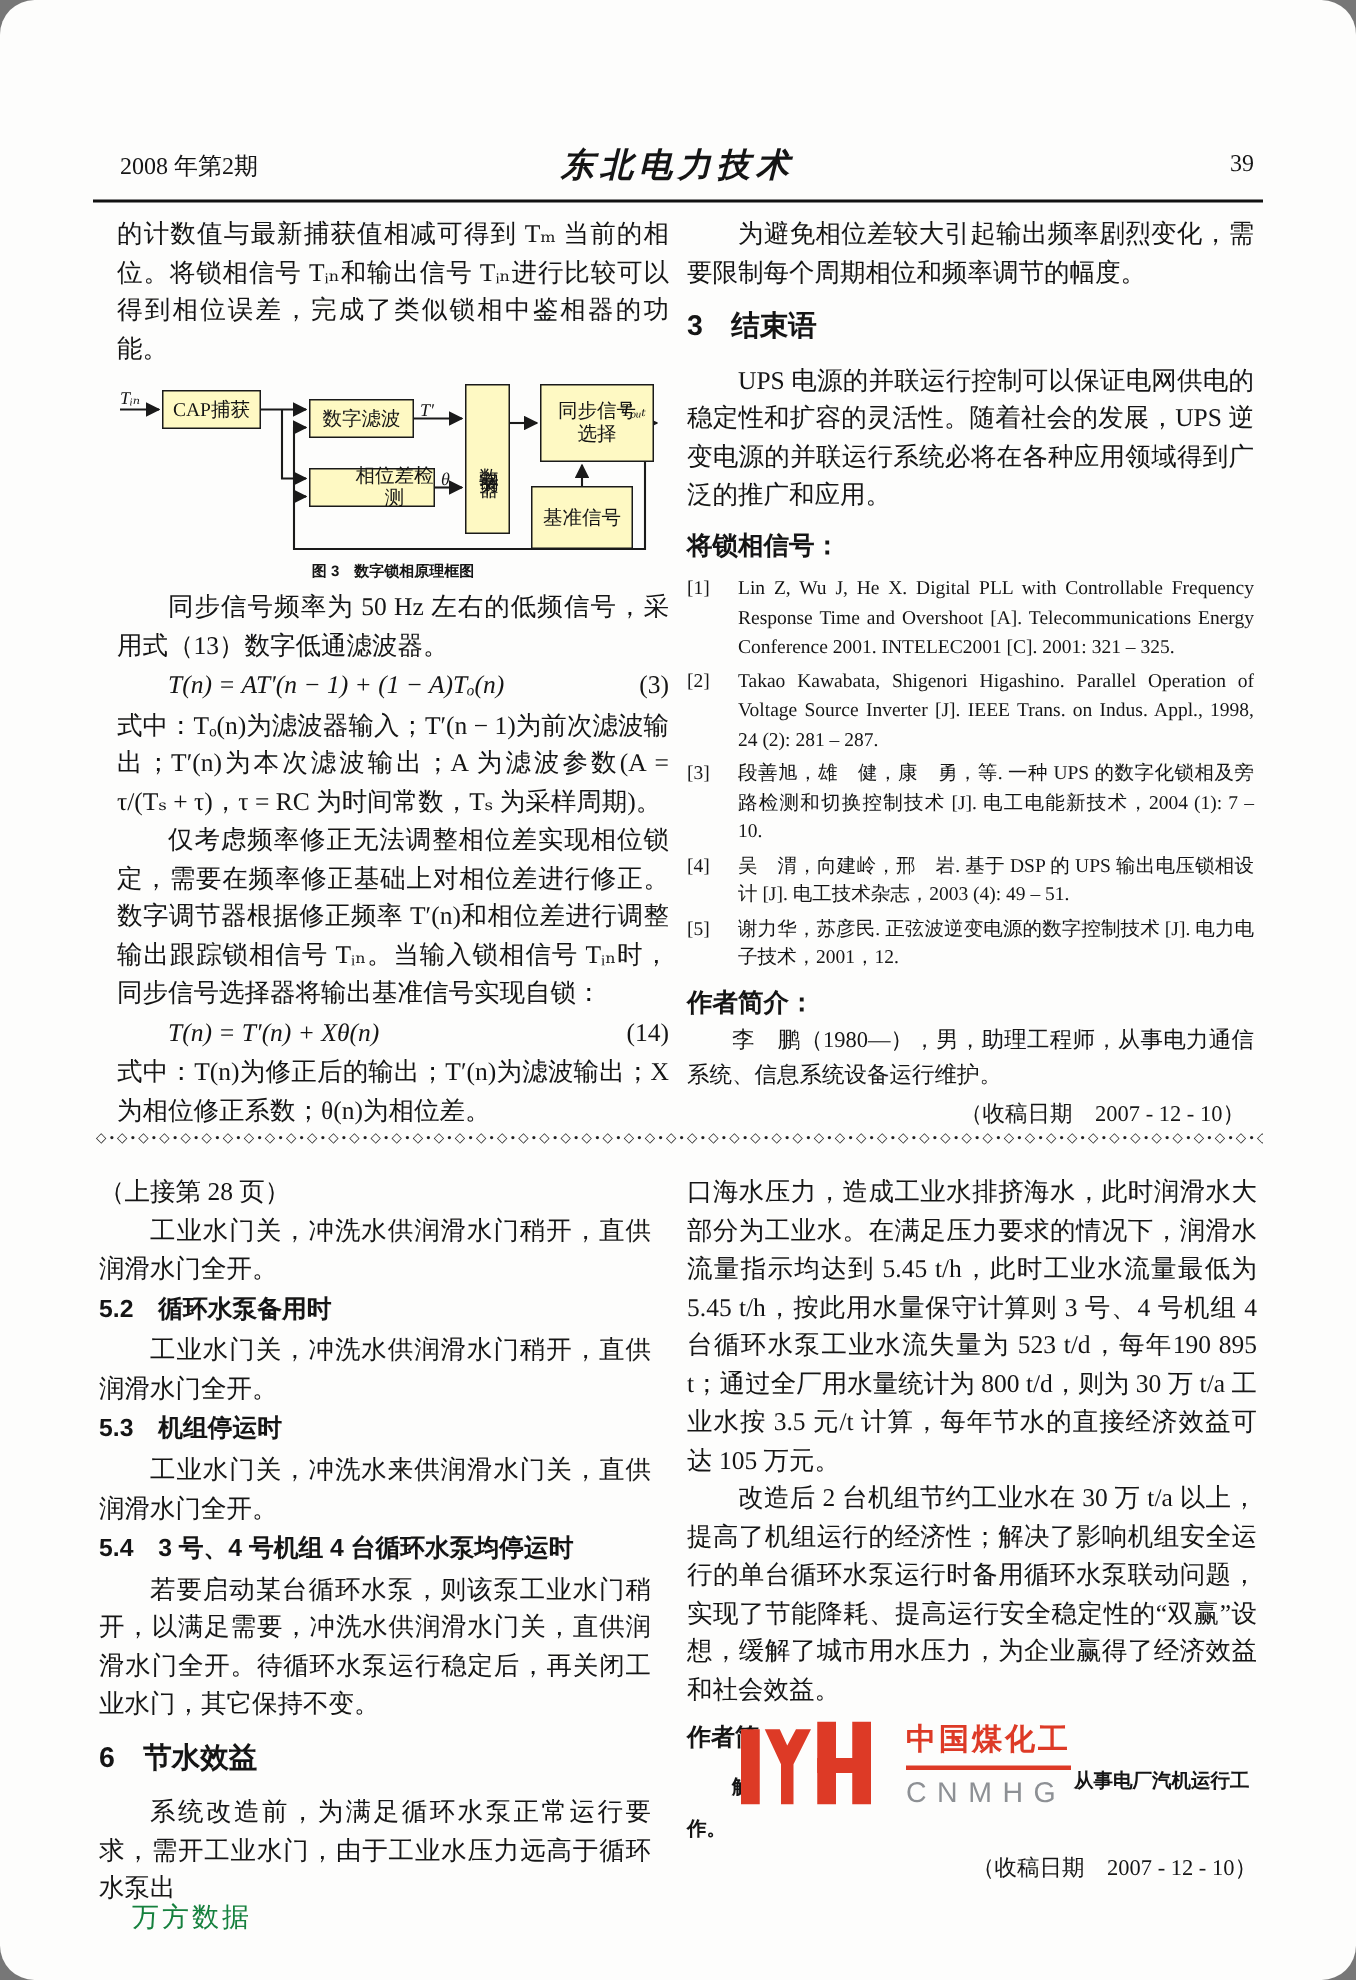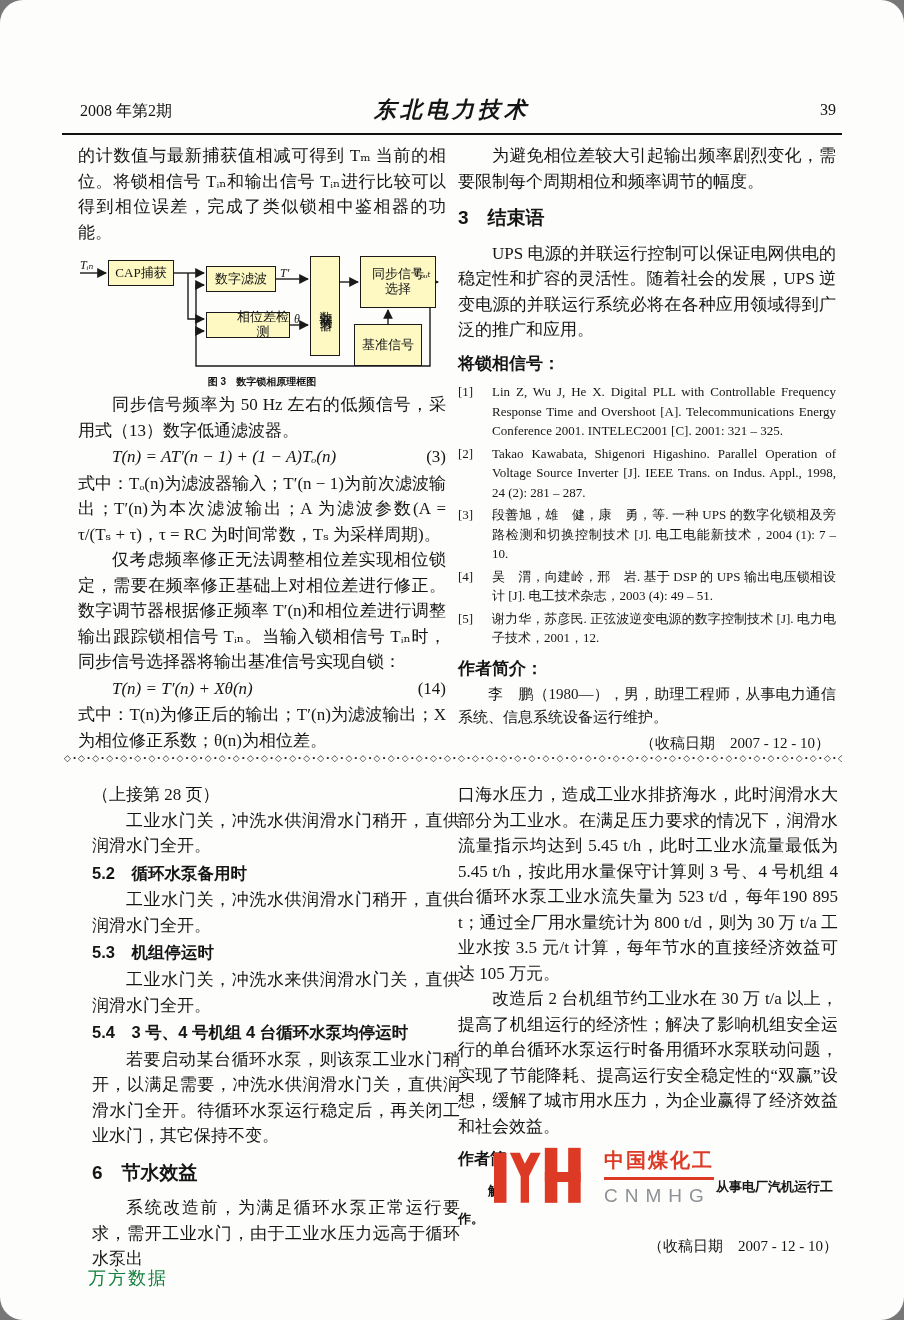--- a/index.html
+++ b/index.html
@@ -12,21 +12,21 @@
   
   .hdr-issue{position:absolute;left:80px;top:101px;font-size:16px;}
   .hdr-journal{position:absolute;left:0;right:0;top:95px;text-align:center;
     font-size:22px;font-weight:bold;font-style:italic;letter-spacing:4px;}
   .hdr-pageno{position:absolute;right:68px;top:101px;font-size:16px;}
   .hdr-rule{position:absolute;left:62px;top:133px;width:780px;height:2px;background:#111;}
   
   .col{position:absolute;width:368px;font-size:17px;line-height:1.5;text-align:justify;}
   .tl{left:78px;top:143px;}
   .tr{left:458px;top:143px;width:378px;}
-  .bl{left:92px;top:782px;}
+  .bl{left:66px;top:782px;}
   .br{left:458px;top:782px;width:380px;}
   p{margin:0;}
   .ind{text-indent:2em;}
   .h-big{font-family:"Liberation Sans","DejaVu Sans",sans-serif;font-weight:bold;
     font-size:19px;margin:10px 0 8px 0;text-indent:0;}
   .h-sub{font-family:"Liberation Sans","DejaVu Sans",sans-serif;font-weight:bold;
     font-size:16.5px;margin:2px 0;text-indent:0;}
   .equation{display:flex;align-items:baseline;margin:1px 0;}
   .eq-body{padding-left:2em;font-style:italic;}
   .eq-no{margin-left:auto;}

